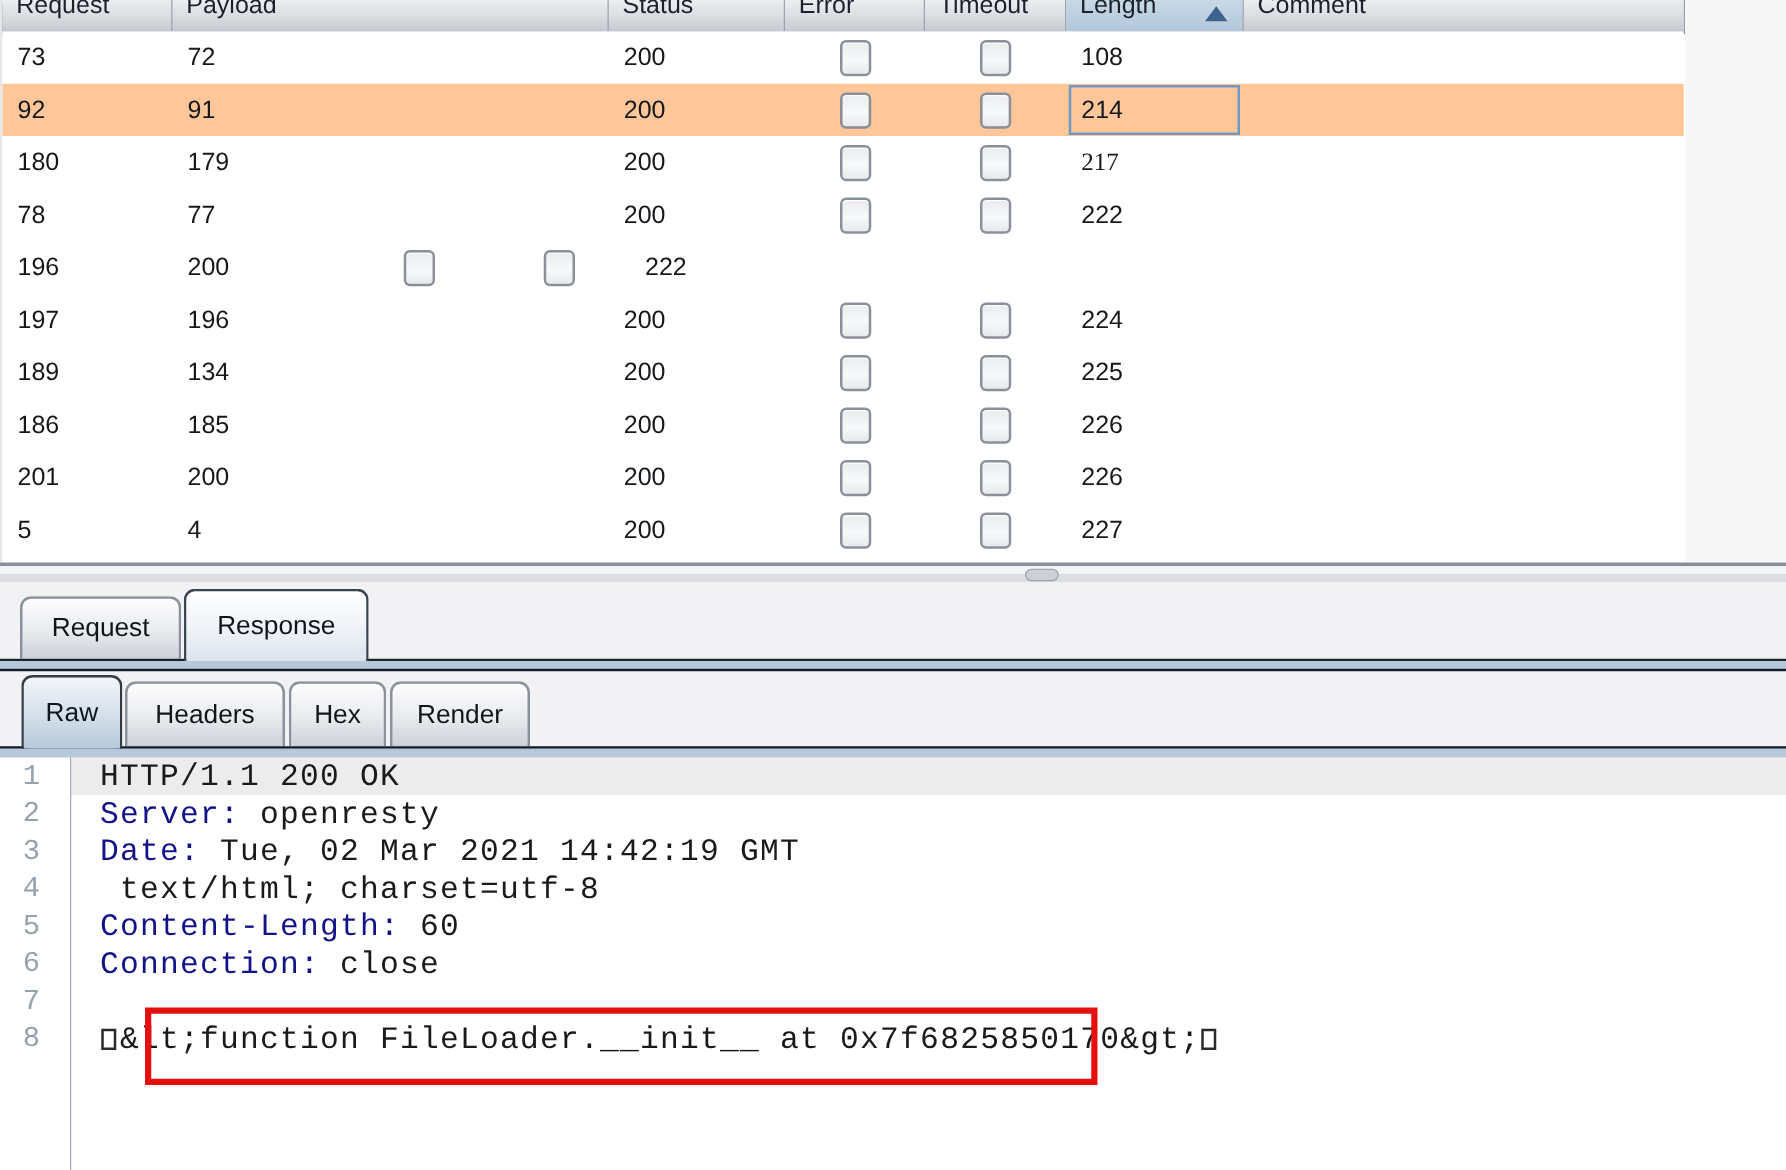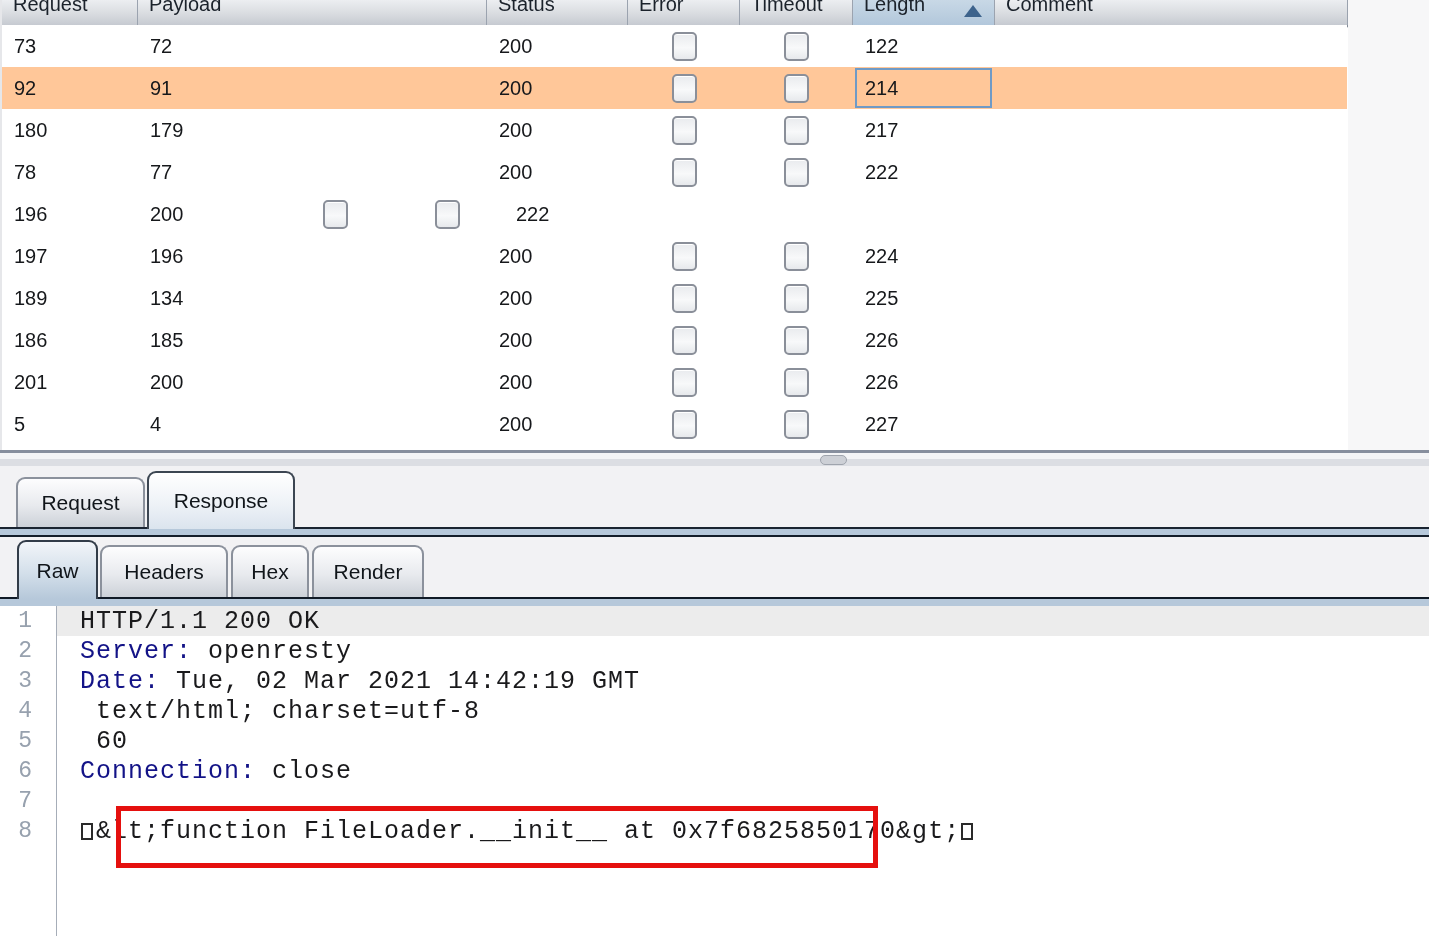--- a/index.html
+++ b/index.html
@@ -139,21 +139,21 @@
       <div class="trow">
         <div class="td" style="width: 136px;">73</div>
         <div class="td" style="width: 349px;">72</div>
         <div class="td" style="width: 141px;">200</div>
         <div class="td center" style="width: 112px;">
           <div class="cbox"></div>
         </div>
         <div class="td center" style="width: 113px;">
           <div class="cbox"></div>
         </div>
-        <div class="td" style="width: 142px;">122</div>
+        <div class="td" style="width: 142px;">108</div>
         <div class="td" style="width: 352px;"></div>
       </div>
       <div class="trow selected">
         <div class="td" style="width: 136px;">92</div>
         <div class="td" style="width: 349px;">91</div>
         <div class="td" style="width: 141px;">200</div>
         <div class="td center" style="width: 112px;">
           <div class="cbox"></div>
         </div>
         <div class="td center" style="width: 113px;">
@@ -165,21 +165,21 @@
       <div class="trow">
         <div class="td" style="width: 136px;">180</div>
         <div class="td" style="width: 349px;">179</div>
         <div class="td" style="width: 141px;">200</div>
         <div class="td center" style="width: 112px;">
           <div class="cbox"></div>
         </div>
         <div class="td center" style="width: 113px;">
           <div class="cbox"></div>
         </div>
-        <div class="td" style="width: 142px;">217</div>
+        <div class="td" style="width: 142px; font-family: Liberation Serif, serif;">217</div>
         <div class="td" style="width: 352px;"></div>
       </div>
       <div class="trow">
         <div class="td" style="width: 136px;">78</div>
         <div class="td" style="width: 349px;">77</div>
         <div class="td" style="width: 141px;">200</div>
         <div class="td center" style="width: 112px;">
           <div class="cbox"></div>
         </div>
         <div class="td center" style="width: 113px;">
@@ -318,21 +318,21 @@
     <div class="code-line">
       <span class="gutter-num">3</span>
       <span class="code-text-wrap"><span class="seg-header-name">Date:</span><span> Tue, 02 Mar 2021 14:42:19 GMT</span></span>
     </div>
     <div class="code-line">
       <span class="gutter-num">4</span>
       <span class="code-text-wrap"><span> text/html; charset=utf-8</span></span>
     </div>
     <div class="code-line">
       <span class="gutter-num">5</span>
-      <span class="code-text-wrap"><span> 60</span></span>
+      <span class="code-text-wrap"><span class="seg-header-name">Content-Length:</span><span> 60</span></span>
     </div>
     <div class="code-line">
       <span class="gutter-num">6</span>
       <span class="code-text-wrap"><span class="seg-header-name">Connection:</span><span> close</span></span>
     </div>
     <div class="code-line">
       <span class="gutter-num">7</span>
       <span class="code-text-wrap"></span>
     </div>
     <div class="code-line">

